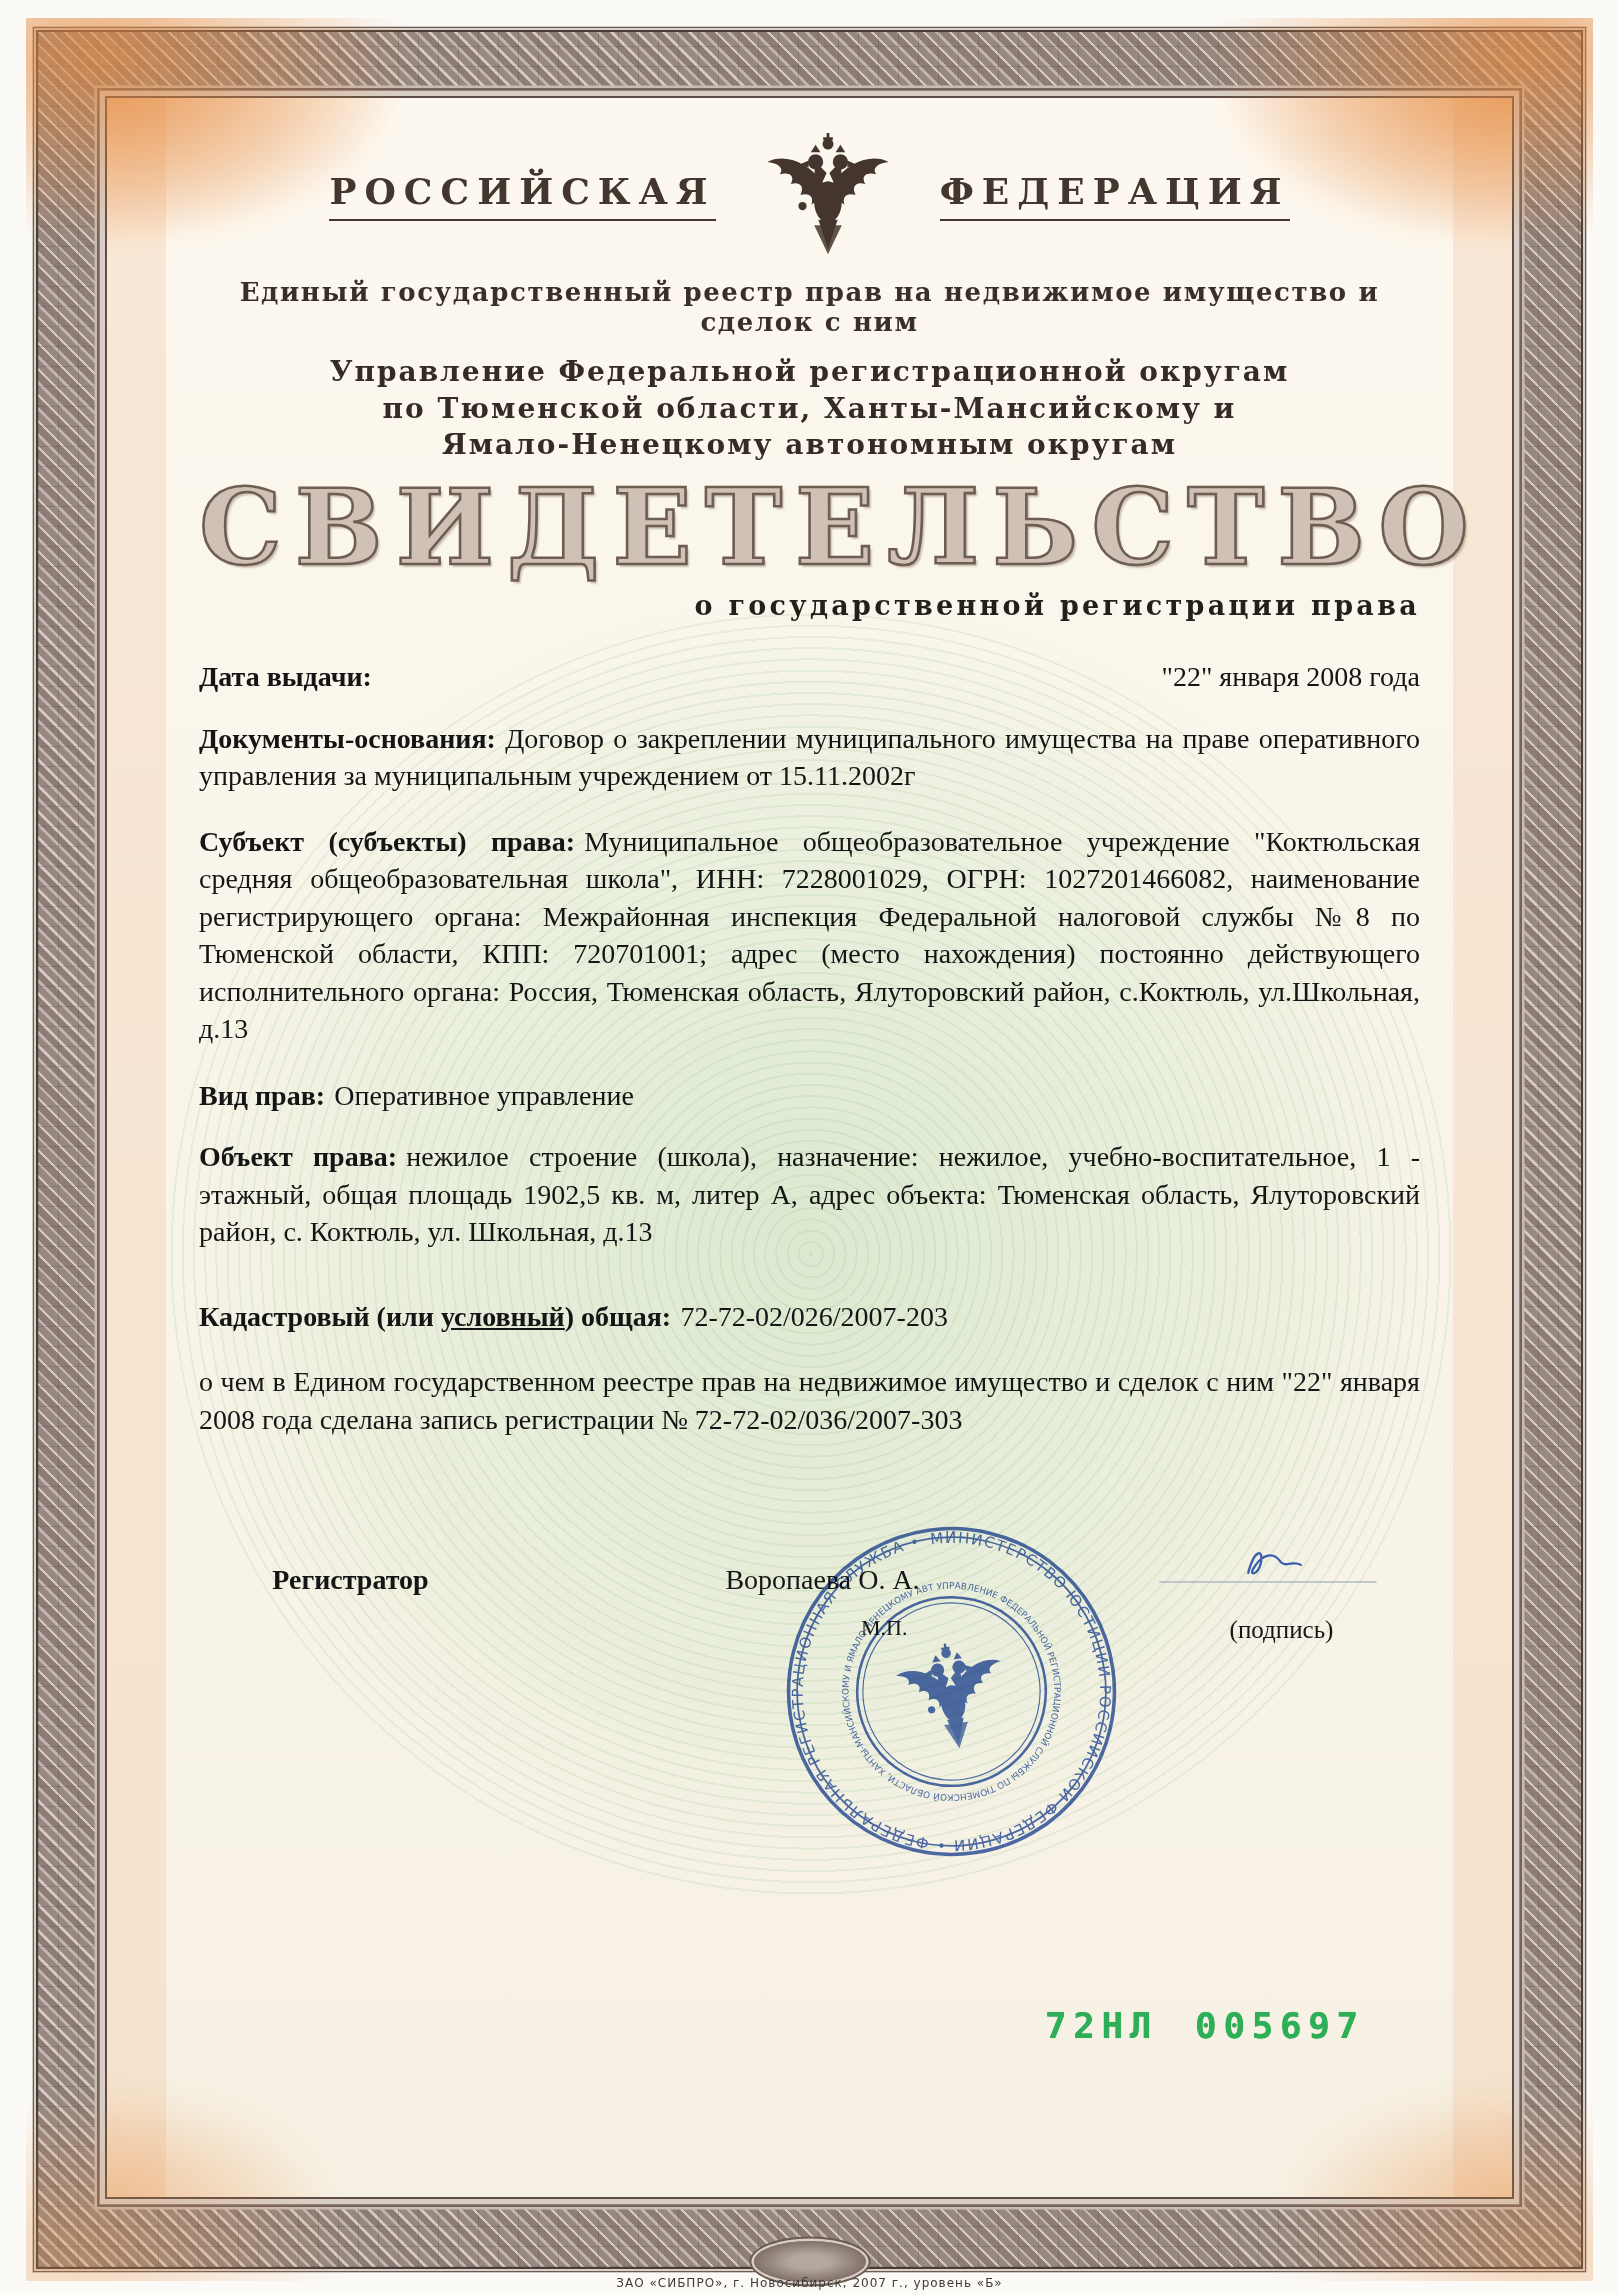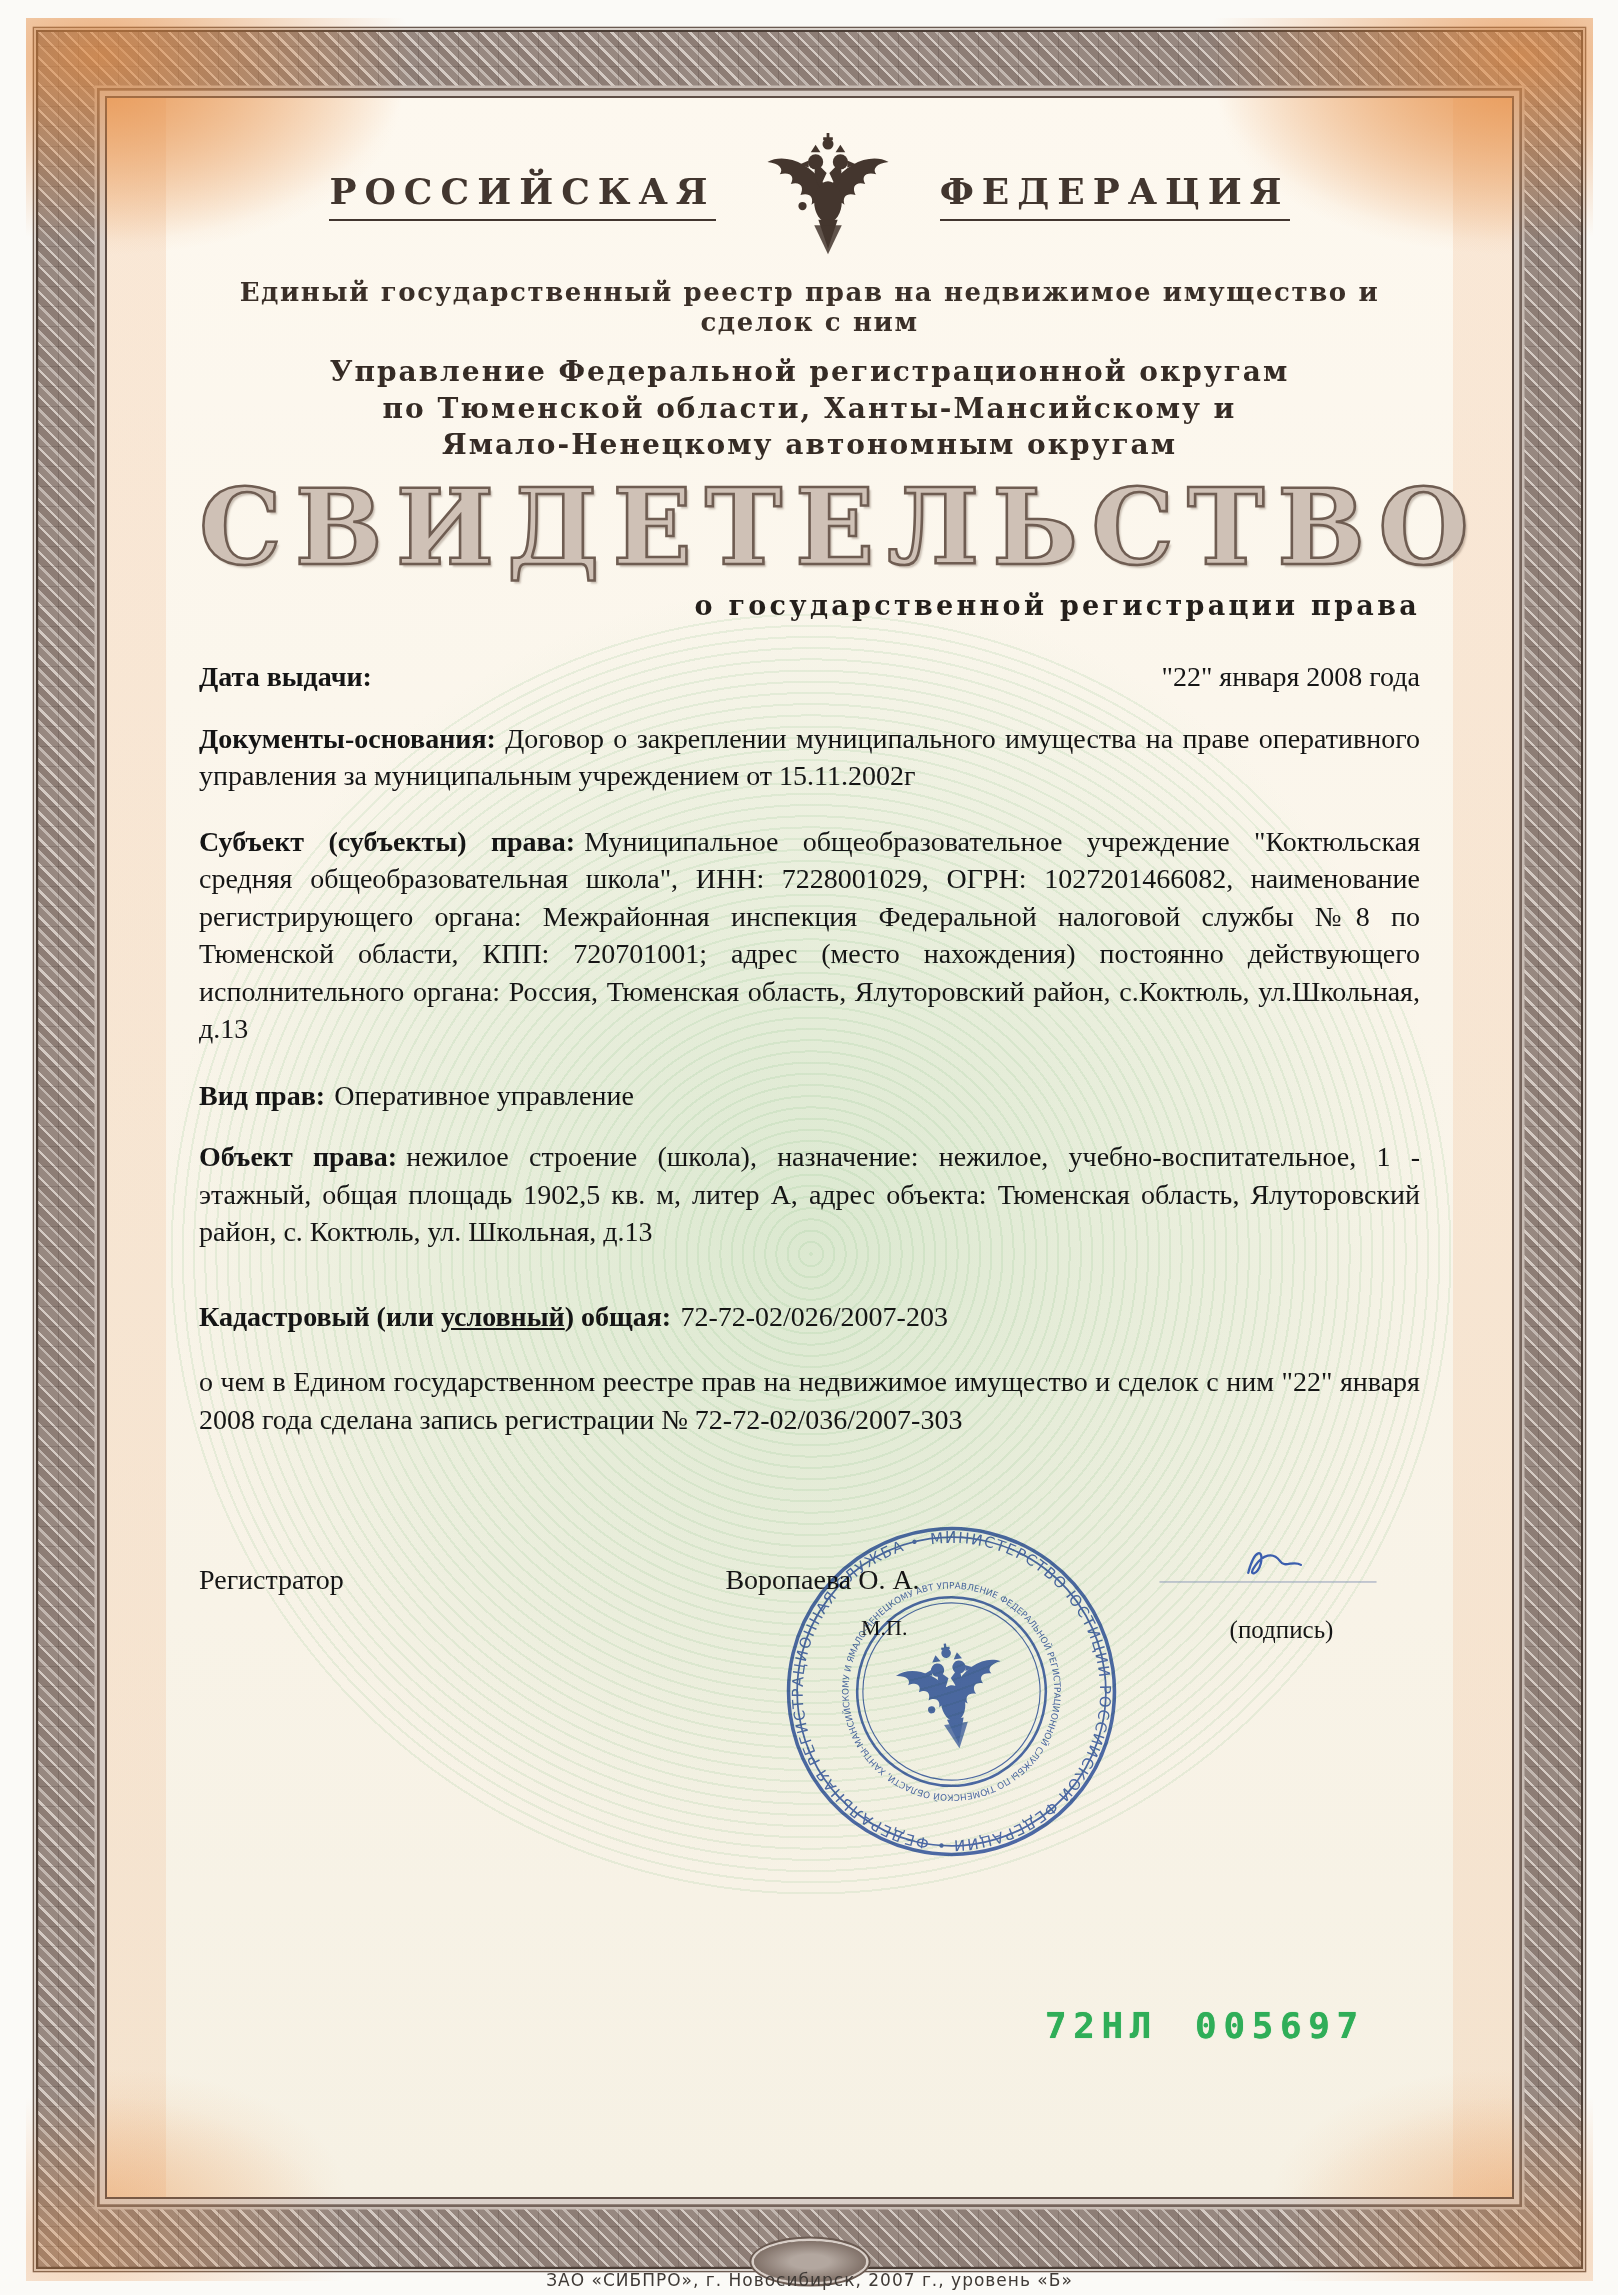--- a/index.html
+++ b/index.html
@@ -87,21 +87,21 @@
   .para { text-align:justify; margin-top:24px; }
   .line { margin-top:29px; }
   .lbl { font-weight:bold; margin-right:9.2px; }
   .u { text-decoration:underline; }
   .cadastral { margin-top:47px; }
   .restrictions { margin-top:28px; }
   .record { margin-top:28px; text-align:justify; }
 
   
   .sig-grid { display:grid; grid-template-columns:303px 1fr 277px; margin-top:99px; align-items:end; }
-  .registrar-label { font-weight:normal; }
+  .registrar-label { font-weight:bold;text-align:center; }
   .registrar-name { text-align:center; }
   .sig-svg { width:250px; height:61px; display:block; }
   .mp-row { display:grid; grid-template-columns:303px 1fr 277px; margin-top:14.5px; align-items:start; }
   .mp { font-size:22px; padding-left:56%; }
   .podpis { text-align:center; font-size:25px; }
 
   
   .stamp {
     position:absolute; left:673px; top:1422px; width:343px; height:343px; z-index:3;
     opacity:.9; transform:rotate(-8deg); mix-blend-mode:multiply;
@@ -109,21 +109,21 @@
   .stamp svg { width:100%; height:100%; }
 
   
   .serial {
     position:absolute; left:938px; top:1907px; z-index:4;
     display:flex; gap:37px; font-family:"DejaVu Sans Mono",monospace; font-weight:bold;
     font-size:36px; letter-spacing:6.6px; color:#2fae58; text-shadow:0 0 0.7px #2fae58;
   }
   .footer {
     position:absolute; left:0; right:0; bottom:5.3px; z-index:5; text-align:center;
-    font-family:"DejaVu Sans",sans-serif; font-size:17px; letter-spacing:1px; color:#3f3a36;
+    font-family:"DejaVu Sans",sans-serif; font-size:12px; letter-spacing:1px; color:#3f3a36;
   }
 </style>
 </head>
 <body>
 
 <div class="page">
 
   <div class="frame"></div>
   <div class="orn orn-tl"></div>
   <div class="orn orn-tr"></div>

